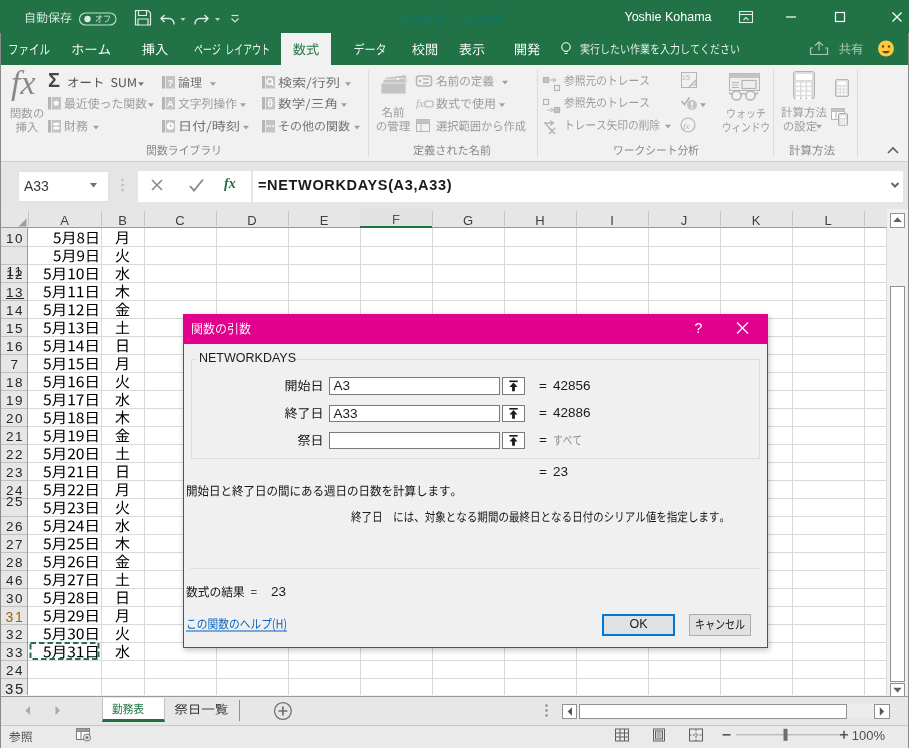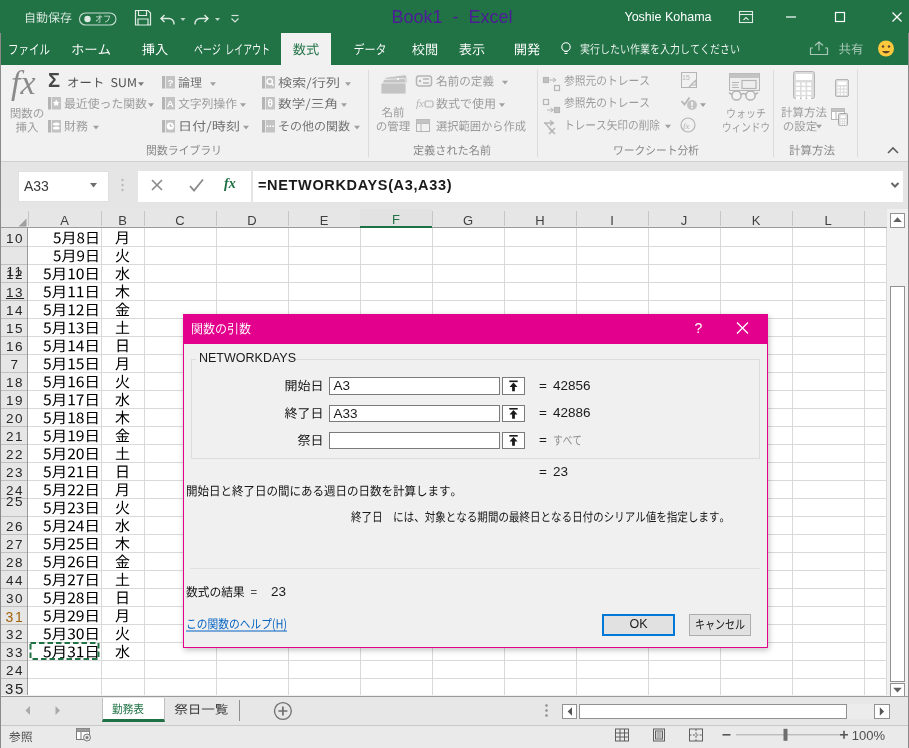--- a/index.html
+++ b/index.html
@@ -119,21 +119,21 @@
 <div style="position:absolute;left:285px;top:359px;width:475px;height:1px;background:#dcdcdc;"></div>
 <div style="position:absolute;left:329px;top:377px;width:171px;height:17.5px;background:#fff;border:1px solid #7a7a7a;box-sizing:border-box;"></div>
 <div style="position:absolute;left:502px;top:377px;width:23px;height:17.5px;background:#fff;border:1px solid #7a7a7a;box-sizing:border-box;"></div>
 <div style="position:absolute;left:329px;top:404.5px;width:171px;height:17.5px;background:#fff;border:1px solid #7a7a7a;box-sizing:border-box;"></div>
 <div style="position:absolute;left:502px;top:404.5px;width:23px;height:17.5px;background:#fff;border:1px solid #7a7a7a;box-sizing:border-box;"></div>
 <div style="position:absolute;left:329px;top:431.5px;width:171px;height:17.5px;background:#fff;border:1px solid #7a7a7a;box-sizing:border-box;"></div>
 <div style="position:absolute;left:502px;top:431.5px;width:23px;height:17.5px;background:#fff;border:1px solid #7a7a7a;box-sizing:border-box;"></div>
 <div style="position:absolute;left:190px;top:568px;width:570px;height:1px;background:#dfdfdf;"></div>
 <div style="position:absolute;left:602px;top:614px;width:73px;height:21.5px;background:#e1e1e1;border:2px solid #0078d7;box-sizing:border-box;"></div>
 <div style="position:absolute;left:689px;top:614px;width:62px;height:21.5px;background:#e1e1e1;border:1px solid #adadad;box-sizing:border-box;"></div>
-<div style="position:absolute;top:17.5px;font-size:18px;color:#4c1d95;line-height:17px;white-space:pre;margin-top:-8.4px;left:452px;transform:translateX(-50%);">Book1  -  Excel</div>
+<div style="position:absolute;top:17.5px;font-size:15px;color:#0f766e;line-height:17px;white-space:pre;margin-top:-8.4px;left:452px;transform:translateX(-50%);">Book1  -  Excel</div>
 <div style="position:absolute;top:17.0px;font-size:12.5px;color:#ffffff;line-height:15px;white-space:pre;margin-top:-7.5px;left:668px;transform:translateX(-50%);">Yoshie Kohama</div>
 <div style="position:absolute;left:11px;top:64px;width:44px;height:38px;font-family:'Liberation Serif',serif;font-style:italic;font-size:34px;color:#8a8a8a;">fx</div>
 <div style="position:absolute;left:48px;top:69px;font-size:20px;font-weight:700;color:#474747;">Σ</div>
 <div style="position:absolute;top:186.5px;font-size:14px;color:#3a3a3a;line-height:17px;white-space:pre;margin-top:-8.4px;left:24px;">A33</div>
 <div style="position:absolute;left:224px;top:176px;font-family:'Liberation Serif',serif;font-style:italic;font-weight:700;font-size:14px;color:#1d6f42;">fx</div>
 <div style="position:absolute;top:186.0px;font-size:14.5px;color:#1a1a1a;line-height:17px;white-space:pre;margin-top:-8.7px;font-weight:700;letter-spacing:0.65px;left:258px;">=NETWORKDAYS(A3,A33)</div>
 <div style="position:absolute;top:220.5px;font-size:13px;color:#404040;line-height:16px;white-space:pre;margin-top:-7.8px;left:64.5px;transform:translateX(-50%);">A</div>
 <div style="position:absolute;top:220.5px;font-size:13px;color:#404040;line-height:16px;white-space:pre;margin-top:-7.8px;left:122.5px;transform:translateX(-50%);">B</div>
 <div style="position:absolute;top:220.5px;font-size:13px;color:#404040;line-height:16px;white-space:pre;margin-top:-7.8px;left:180.0px;transform:translateX(-50%);">C</div>
 <div style="position:absolute;top:220.5px;font-size:13px;color:#404040;line-height:16px;white-space:pre;margin-top:-7.8px;left:252.0px;transform:translateX(-50%);">D</div>
@@ -157,21 +157,21 @@
 <div style="position:absolute;top:400.8px;font-size:13.5px;color:#262626;line-height:16px;white-space:pre;margin-top:-8.1px;letter-spacing:1.6px;left:15px;transform:translateX(-50%);">19</div>
 <div style="position:absolute;top:418.8px;font-size:13.5px;color:#262626;line-height:16px;white-space:pre;margin-top:-8.1px;letter-spacing:1.6px;left:15px;transform:translateX(-50%);">20</div>
 <div style="position:absolute;top:436.8px;font-size:13.5px;color:#262626;line-height:16px;white-space:pre;margin-top:-8.1px;letter-spacing:1.6px;left:15px;transform:translateX(-50%);">21</div>
 <div style="position:absolute;top:454.8px;font-size:13.5px;color:#262626;line-height:16px;white-space:pre;margin-top:-8.1px;letter-spacing:1.6px;left:15px;transform:translateX(-50%);">22</div>
 <div style="position:absolute;top:472.8px;font-size:13.5px;color:#262626;line-height:16px;white-space:pre;margin-top:-8.1px;letter-spacing:1.6px;left:15px;transform:translateX(-50%);">23</div>
 <div style="position:absolute;top:490.8px;font-size:13.5px;color:#262626;line-height:16px;white-space:pre;margin-top:-8.1px;letter-spacing:1.6px;left:15px;transform:translateX(-50%);">24</div>
 <div style="position:absolute;top:502px;font-size:13.5px;color:#262626;line-height:16px;white-space:pre;margin-top:-8.1px;letter-spacing:1.6px;left:15px;transform:translateX(-50%);">25</div>
 <div style="position:absolute;top:526.8px;font-size:13.5px;color:#262626;line-height:16px;white-space:pre;margin-top:-8.1px;letter-spacing:1.6px;left:15px;transform:translateX(-50%);">26</div>
 <div style="position:absolute;top:544.8px;font-size:13.5px;color:#262626;line-height:16px;white-space:pre;margin-top:-8.1px;letter-spacing:1.6px;left:15px;transform:translateX(-50%);">27</div>
 <div style="position:absolute;top:562.8px;font-size:13.5px;color:#262626;line-height:16px;white-space:pre;margin-top:-8.1px;letter-spacing:1.6px;left:15px;transform:translateX(-50%);">28</div>
-<div style="position:absolute;top:580.8px;font-size:13.5px;color:#262626;line-height:16px;white-space:pre;margin-top:-8.1px;letter-spacing:1.6px;left:15px;transform:translateX(-50%);">44</div>
+<div style="position:absolute;top:580.8px;font-size:13.5px;color:#262626;line-height:16px;white-space:pre;margin-top:-8.1px;letter-spacing:1.6px;left:15px;transform:translateX(-50%);">46</div>
 <div style="position:absolute;top:598.8px;font-size:13.5px;color:#262626;line-height:16px;white-space:pre;margin-top:-8.1px;letter-spacing:1.6px;left:15px;transform:translateX(-50%);">30</div>
 <div style="position:absolute;top:616.8px;font-size:14px;color:#a16207;line-height:16px;white-space:pre;margin-top:-8.1px;letter-spacing:1.6px;left:15px;transform:translateX(-50%);">31</div>
 <div style="position:absolute;top:634.8px;font-size:13.5px;color:#262626;line-height:16px;white-space:pre;margin-top:-8.1px;letter-spacing:1.6px;left:15px;transform:translateX(-50%);">32</div>
 <div style="position:absolute;top:652.8px;font-size:13.5px;color:#262626;line-height:16px;white-space:pre;margin-top:-8.1px;letter-spacing:1.6px;left:15px;transform:translateX(-50%);">33</div>
 <div style="position:absolute;top:670.8px;font-size:13.5px;color:#262626;line-height:16px;white-space:pre;margin-top:-8.1px;letter-spacing:1.6px;left:15px;transform:translateX(-50%);">24</div>
 <div style="position:absolute;top:688.8px;font-size:15px;color:#262626;line-height:16px;white-space:pre;margin-top:-8.1px;letter-spacing:1.6px;left:15px;transform:translateX(-50%);">35</div>
 <div style="position:absolute;top:735.5px;font-size:13px;color:#4f4f4f;line-height:16px;white-space:pre;margin-top:-7.8px;right:24px;">100%</div>
 <div style="position:absolute;top:328.0px;font-size:14px;color:#ffffff;line-height:17px;white-space:pre;margin-top:-8.4px;left:698.5px;transform:translateX(-50%);">?</div>
 <div style="position:absolute;top:358.5px;font-size:12.5px;color:#1a1a1a;line-height:15px;white-space:pre;margin-top:-7.5px;left:199px;">NETWORKDAYS</div>
 <div style="position:absolute;top:386.2px;font-size:13.5px;color:#1a1a1a;line-height:16px;white-space:pre;margin-top:-8.1px;left:333.5px;">A3</div>

